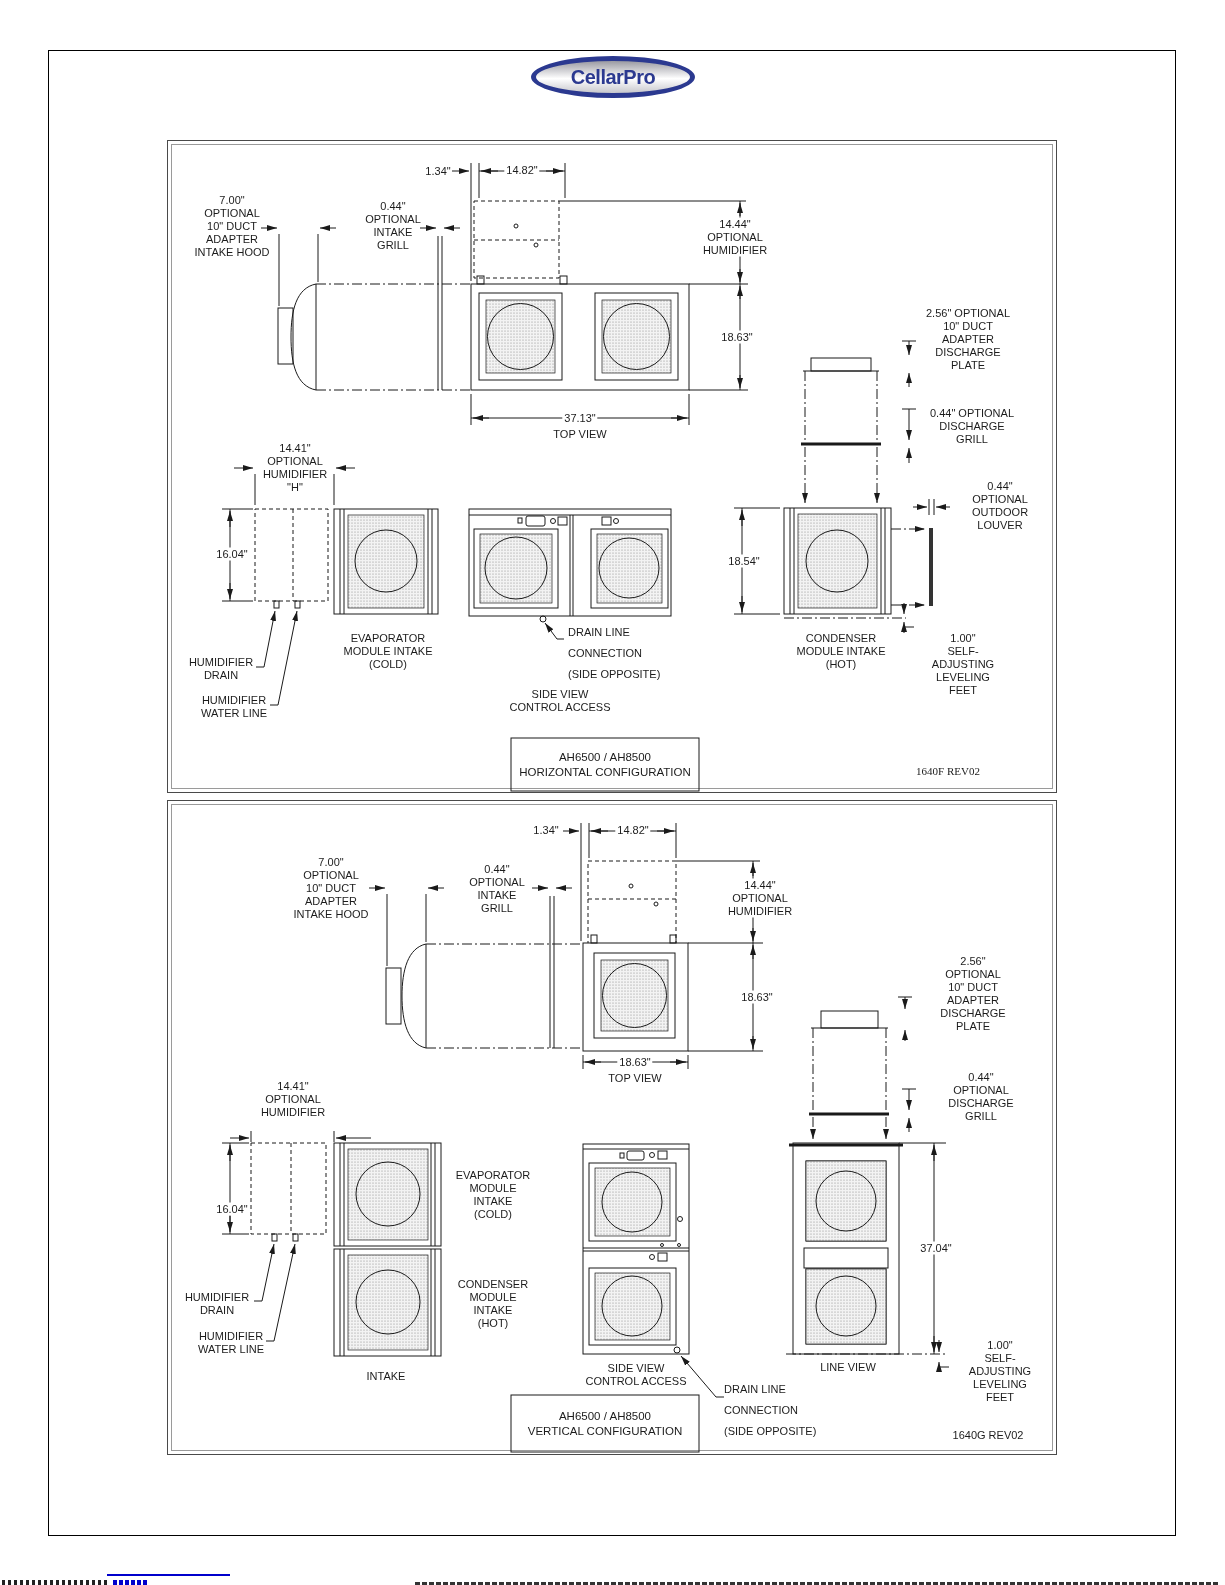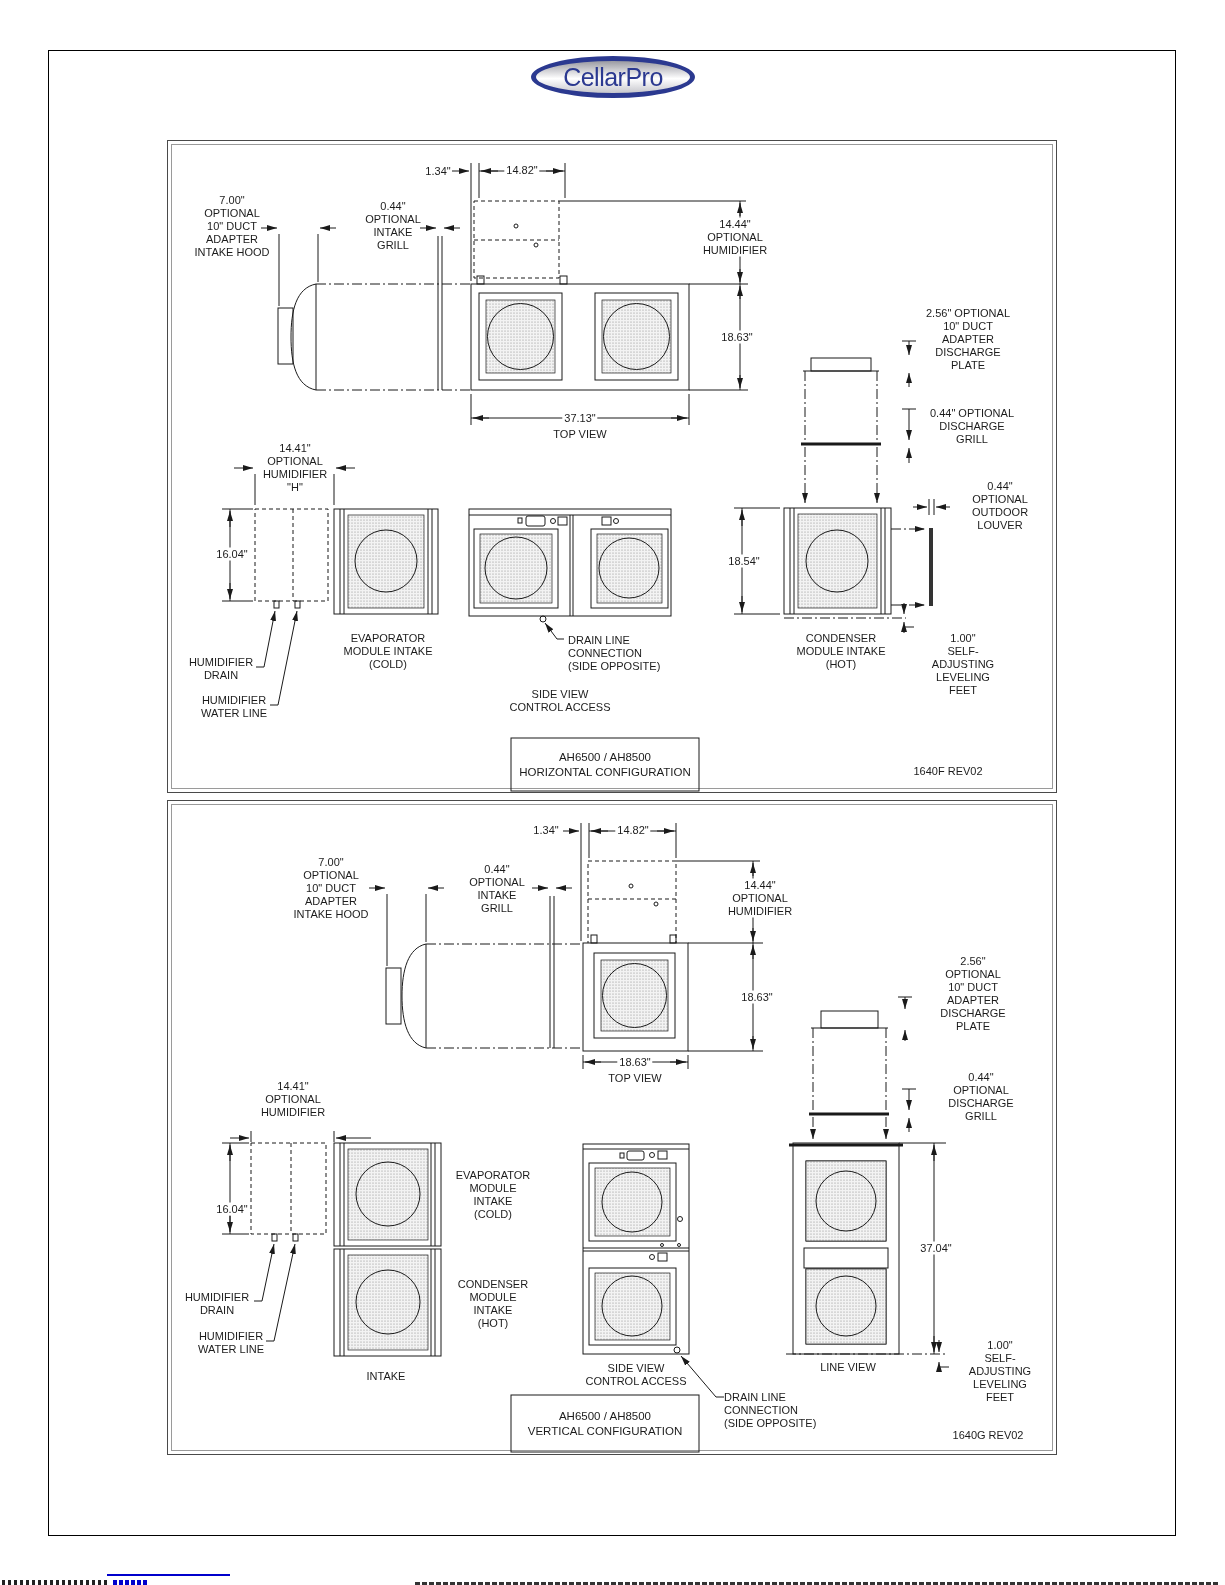--- a/index.html
+++ b/index.html
@@ -2,27 +2,27 @@
 <html><head>
 <meta charset="utf-8">
 <style>
   html,body{margin:0;padding:0;background:#fff;}
   .screen{position:relative;width:1225px;height:1585px;background:#fff;overflow:hidden;
           font-family:"Liberation Sans",sans-serif;color:#1c1c1c;}
   .page-border{position:absolute;left:48px;top:50px;width:1126px;height:1484px;border:1.5px solid #000;}
   .logo{position:absolute;left:531px;top:56px;width:164px;height:42px;border:5px solid #2b3990;border-radius:50%;
         background:linear-gradient(180deg,#9a9aa2 0%,#ffffff 55%,#c7c7cd 100%);
         display:flex;align-items:center;justify-content:center;box-sizing:border-box;}
-  .logo span{font-size:25px;font-weight:normal;color:#2b3990;letter-spacing:-0.5px;}
+  .logo span{font-size:20px;font-weight:bold;color:#2b3990;letter-spacing:-0.5px;}
   .panel{position:absolute;left:167px;width:890px;border:1px solid #4a4a4a;box-sizing:border-box;background:#fff;}
   .panel-inner{position:absolute;inset:3px;border:1px solid #9a9a9a;pointer-events:none;}
   .draw{position:absolute;left:0;top:0;}
   .lbl{position:absolute;font-size:11px;line-height:13px;text-align:center;white-space:pre-line;
        transform:translate(-50%,-50%);}
-  .lbl-l{position:absolute;font-size:11px;line-height:13px;text-align:left;white-space:pre-line;
+  .lbl-l{position:absolute;font-size:11px;line-height:21px;text-align:left;white-space:pre-line;
        transform:translate(0,-50%);}
   .bg{background:#fff;padding:0 2px;}
   .titlebox{position:absolute;font-size:11.5px;line-height:15px;text-align:center;white-space:pre-line;
        display:flex;align-items:center;justify-content:center;}
   .doc{position:absolute;font-size:11px;transform:translate(-50%,-50%);white-space:nowrap;}
   .frag{position:absolute;}
   .frag-dark{background:repeating-linear-gradient(90deg,#222 0 3px,transparent 3px 6px);}
   .frag-dense{background:repeating-linear-gradient(90deg,#333 0 5px,transparent 5px 7px);}
   .frag-blue{background:repeating-linear-gradient(90deg,#0000cc 0 4px,transparent 4px 6px);}
   .blue-line{position:absolute;background:#0000cc;}
@@ -253,21 +253,21 @@
 LEVELING
 FEET</div>
     <div class="lbl" style="left:53px;top:528px;">HUMIDIFIER
 DRAIN</div>
     <div class="lbl" style="left:66px;top:566px;">HUMIDIFIER
 WATER LINE</div>
     <div class="lbl" style="left:392px;top:560px;">SIDE VIEW
 CONTROL ACCESS</div>
     <div class="titlebox" style="left:343px;top:597px;width:188px;height:53px;">AH6500 / AH8500
 HORIZONTAL CONFIGURATION</div>
-    <div class="doc" style="left:780px;top:630px;">1640F REV02</div>
+    <div class="doc" style="left:780px;top:630px;font-family:Liberation Serif, serif;">1640F REV02</div>
   </div>
 
   <div class="panel" style="top:800px;height:655px;">
     <div class="panel-inner"></div>
 
     <svg class="draw" width="888" height="653" viewBox="0 0 888 653">
       <defs>
         <marker id="aV" markerWidth="11" markerHeight="6" refX="10" refY="3" orient="auto">
           <path d="M0,0 L10,3 L0,6 z" fill="#1a1a1a"></path>
         </marker>

